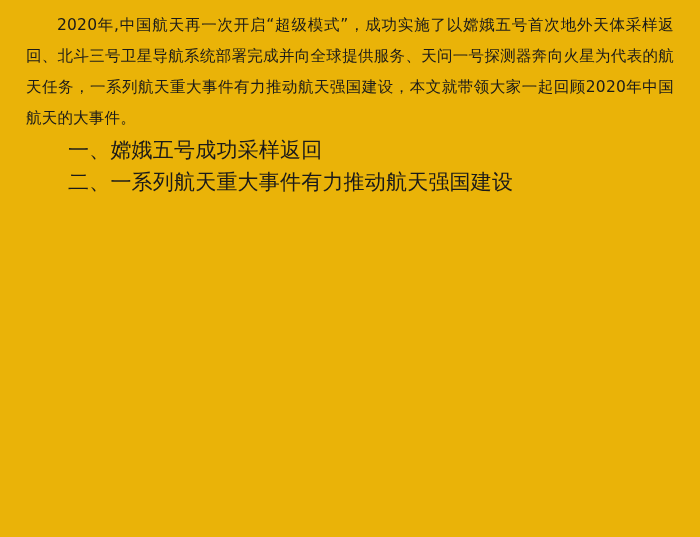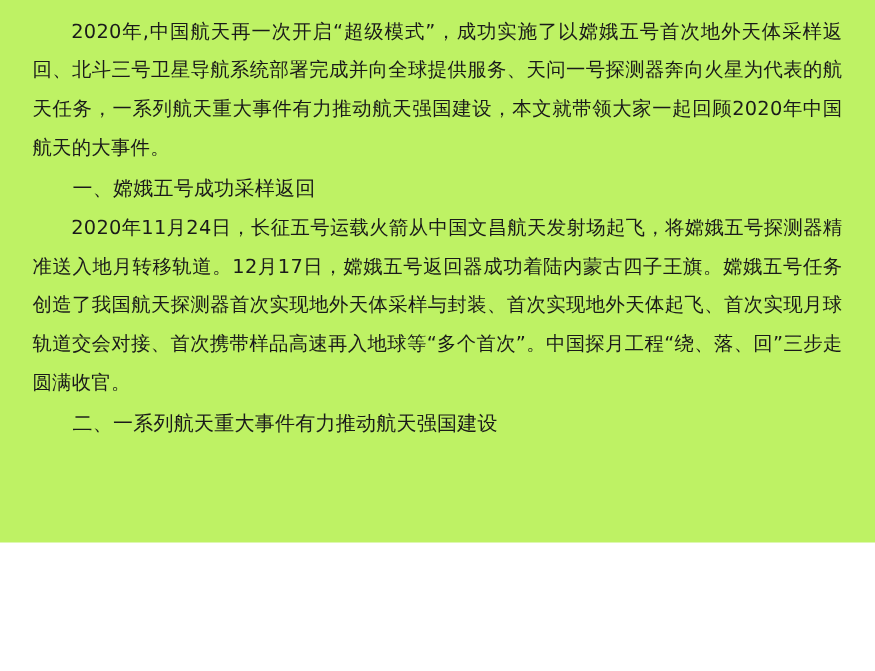--- a/index.html
+++ b/index.html
@@ -8,53 +8,52 @@
     background: #ffffff;
   }
   body {
     width: 700px;
     height: 537px;
     overflow: hidden;
     font-family: "DejaVu Sans", "Liberation Sans", sans-serif;
   }
   .page {
     width: 700px;
-    height: 434px;
+    height: 537px;
     box-sizing: border-box;
     padding: 10px 26px 0 26px;
-    background: #bef264;
+    background: #eab308;
   }
   .para {
     margin: 0 0 1px 0;
     font-size: 15.5px;
     line-height: 31px;
     color: #1a1a1a;
     text-align: justify;
     text-justify: inter-ideograph;
     text-indent: 2em;
     letter-spacing: 0.2px;
     word-break: break-all;
   }
   .heading {
     margin: 0 0 1px 0;
-    font-size: 16px;
+    font-size: 21px;
     line-height: 31px;
     color: #1a1a1a;
     text-indent: 2em;
     letter-spacing: 0.2px;
     font-weight: normal;
   }
 </style>
 </head>
 <body>
 
 <div class="page">
 
   <p class="para">2020年,中国航天再一次开启“超级模式”，成功实施了以嫦娥五号首次地外天体采样返回、北斗三号卫星导航系统部署完成并向全球提供服务、天问一号探测器奔向火星为代表的航天任务，一系列航天重大事件有力推动航天强国建设，本文就带领大家一起回顾2020年中国航天的大事件。</p>
 
   <h2 class="heading">一、嫦娥五号成功采样返回</h2>
 
-  <p class="para">2020年11月24日，长征五号运载火箭从中国文昌航天发射场起飞，将嫦娥五号探测器精准送入地月转移轨道。12月17日，嫦娥五号返回器成功着陆内蒙古四子王旗。嫦娥五号任务创造了我国航天探测器首次实现地外天体采样与封装、首次实现地外天体起飞、首次实现月球轨道交会对接、首次携带样品高速再入地球等“多个首次”。中国探月工程“绕、落、回”三步走圆满收官。</p>
 
   <h2 class="heading">二、一系列航天重大事件有力推动航天强国建设</h2>
 
 
 </div>
 
 </body></html>

